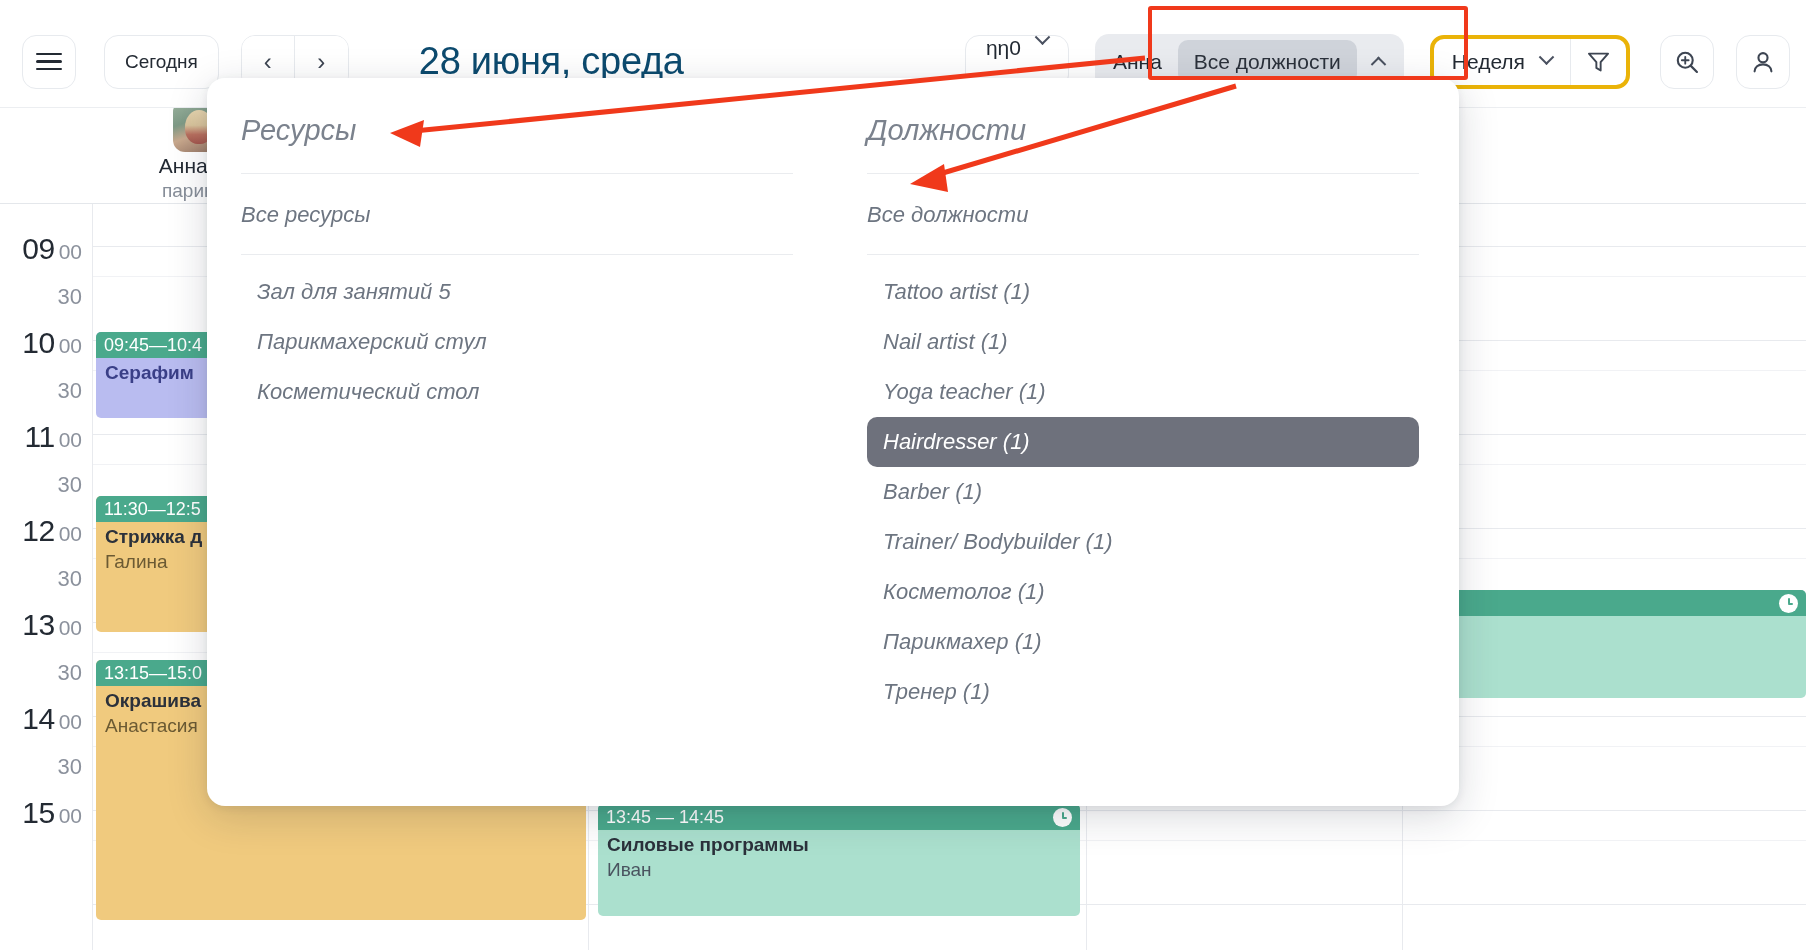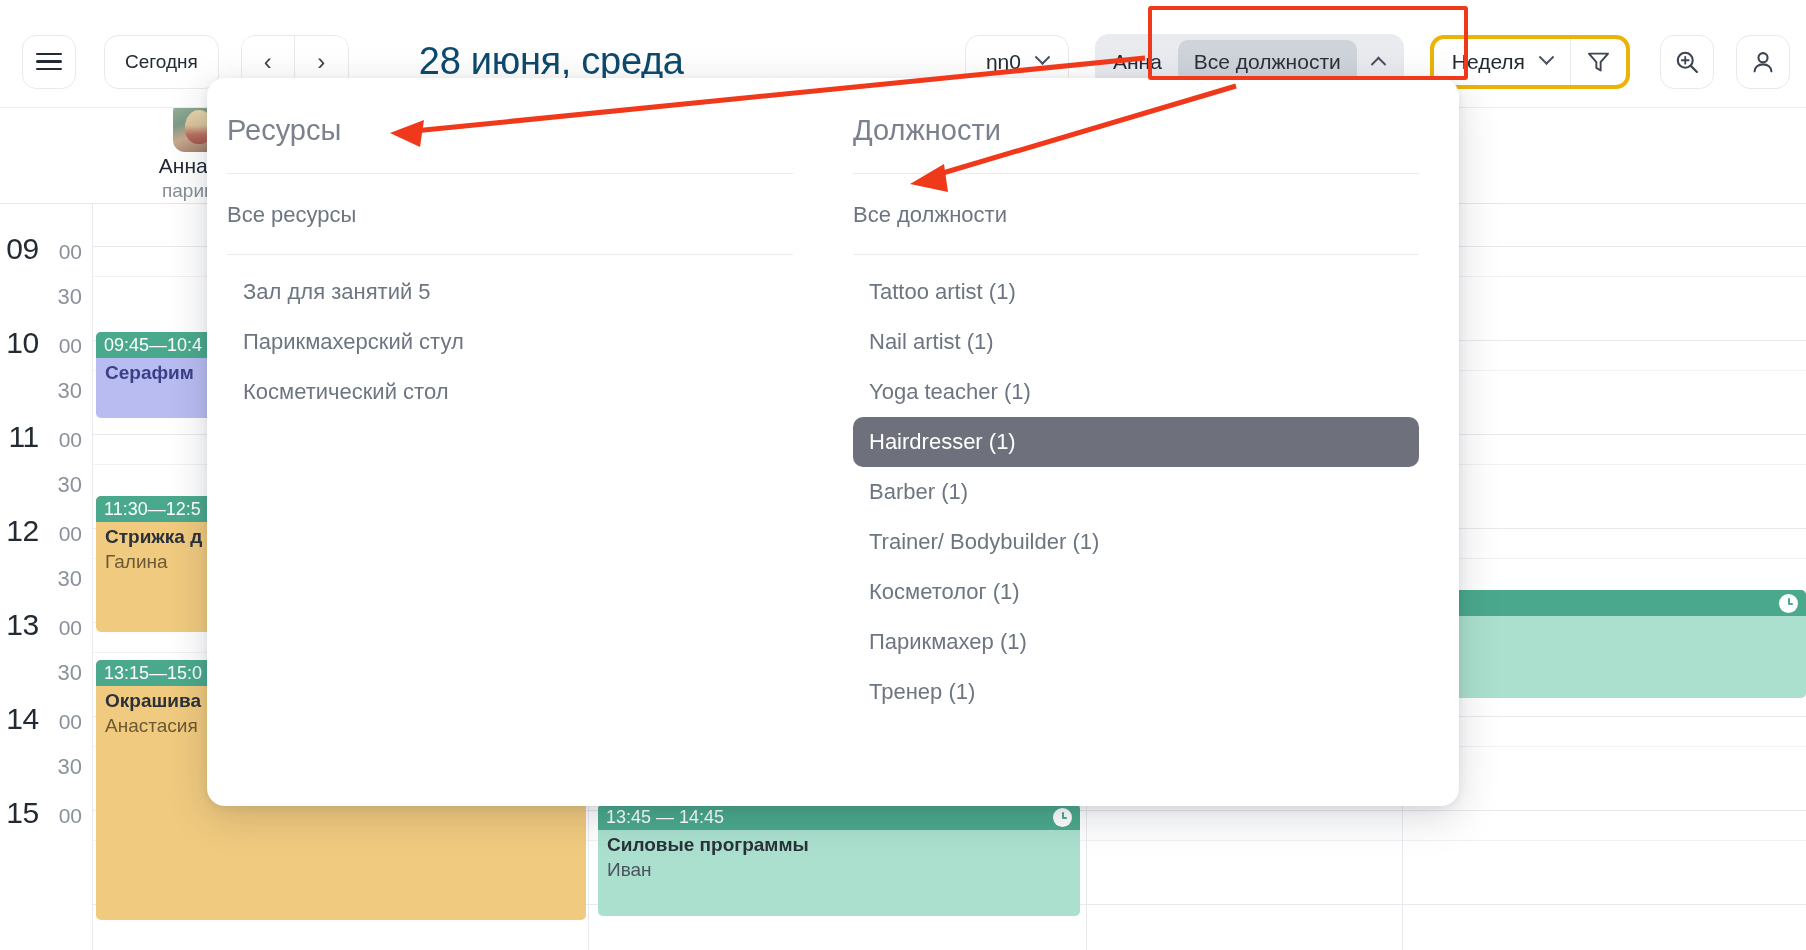--- a/index.html
+++ b/index.html
@@ -44,21 +44,21 @@
     width: 53px; display: flex; align-items: center; justify-content: center;
     font-size: 24px; color: #3d4552; background: #fff;
   }
   .nav-group .nav-b.first { border-right: 1px solid #e7eaee; }
   .page-title {
     font-size: 38px; color: #0c4a6e; font-weight: 400;
     white-space: nowrap; letter-spacing: -0.3px;
   }
   .sel-box {
     height: 54px; border-radius: 14px; border: 1px solid #e7eaee; background: #fff;
-    display: flex; align-items: center; gap: 16px; padding: 0 20px;
+    display: flex; align-items: flex-start; gap: 16px; padding: 0 20px;
     font-size: 21px; color: #232a33; flex: none;
   }
   .chev {
     display: inline-block; width: 11px; height: 11px;
     border-right: 2.2px solid #4a5160; border-bottom: 2.2px solid #4a5160;
     transform: rotate(45deg) translate(-3px,-3px);
   }
   .chev.up { transform: rotate(-135deg) translate(-2px,-2px); }
 
   
@@ -109,21 +109,21 @@
   }
   .staff-name { font-size: 21px; color: #232a33; white-space: nowrap; }
   .staff-role { font-size: 19px; color: #868d98; white-space: nowrap; }
 
   .gutter {
     position: absolute; top: 112px; left: 0; width: 92px; height: 746px;
     background: #fff; z-index: 3;
   }
   .t-row { position: absolute; left: 0; width: 92px; text-align: right; padding-right: 10px; }
   .t-hour { font-size: 30px; color: #232a33; letter-spacing: -0.5px; }
-  .t-min { font-size: 21px; color: #8b919c; margin-left: 20px; }
+  .t-min { font-size: 21px; color: #8b919c; margin-left: 4px; }
   .t-half { font-size: 22px; color: #8b919c; }
 
   .grid { position: absolute; top: 112px; left: 92px; width: 1714px; height: 746px; }
   .hline { position: absolute; left: 0; width: 1714px; height: 1px; background: #e8eaee; }
   .hline.minor { background: #f1f2f5; }
   .vline { position: absolute; top: 0; width: 1px; height: 746px; background: #e8eaee; }
 
   .evt { position: absolute; border-radius: 5px; overflow: hidden; }
   .evt-head {
     height: 26px; background: #4aa98c; color: #fff; font-size: 18px;
@@ -143,21 +143,21 @@
   .clock::before { width: 2px; height: 6px; left: 8.5px; top: 4px; }
   .clock::after { width: 5px; height: 2px; left: 8.5px; top: 9px; }
 
   
   .panel {
     position: absolute; top: 78px; left: 207px; width: 1252px; height: 728px;
     background: #fff; border-radius: 18px;
     box-shadow: 0 10px 40px rgba(24,32,48,.17), 0 2px 8px rgba(24,32,48,.08);
     z-index: 8; display: flex; padding: 0 0 0 0;
   }
-  .panel-col { width: 50%; padding: 30px 40px 0 20px; }
+  .panel-col { width: 50%; padding: 30px 40px 0 34px; font-style: italic; }
   .panel-col.left { border-right: none; }
   .panel-head {
     font-size: 29px; color: #7b828d; padding: 6px 0 26px 0;
     border-bottom: 1px solid #eaecef;
   }
   .panel-all {
     font-size: 22px; color: #6d7581; padding: 28px 0 26px 0;
     border-bottom: 1px solid #eaecef;
   }
   .panel-list { padding-top: 12px; }

